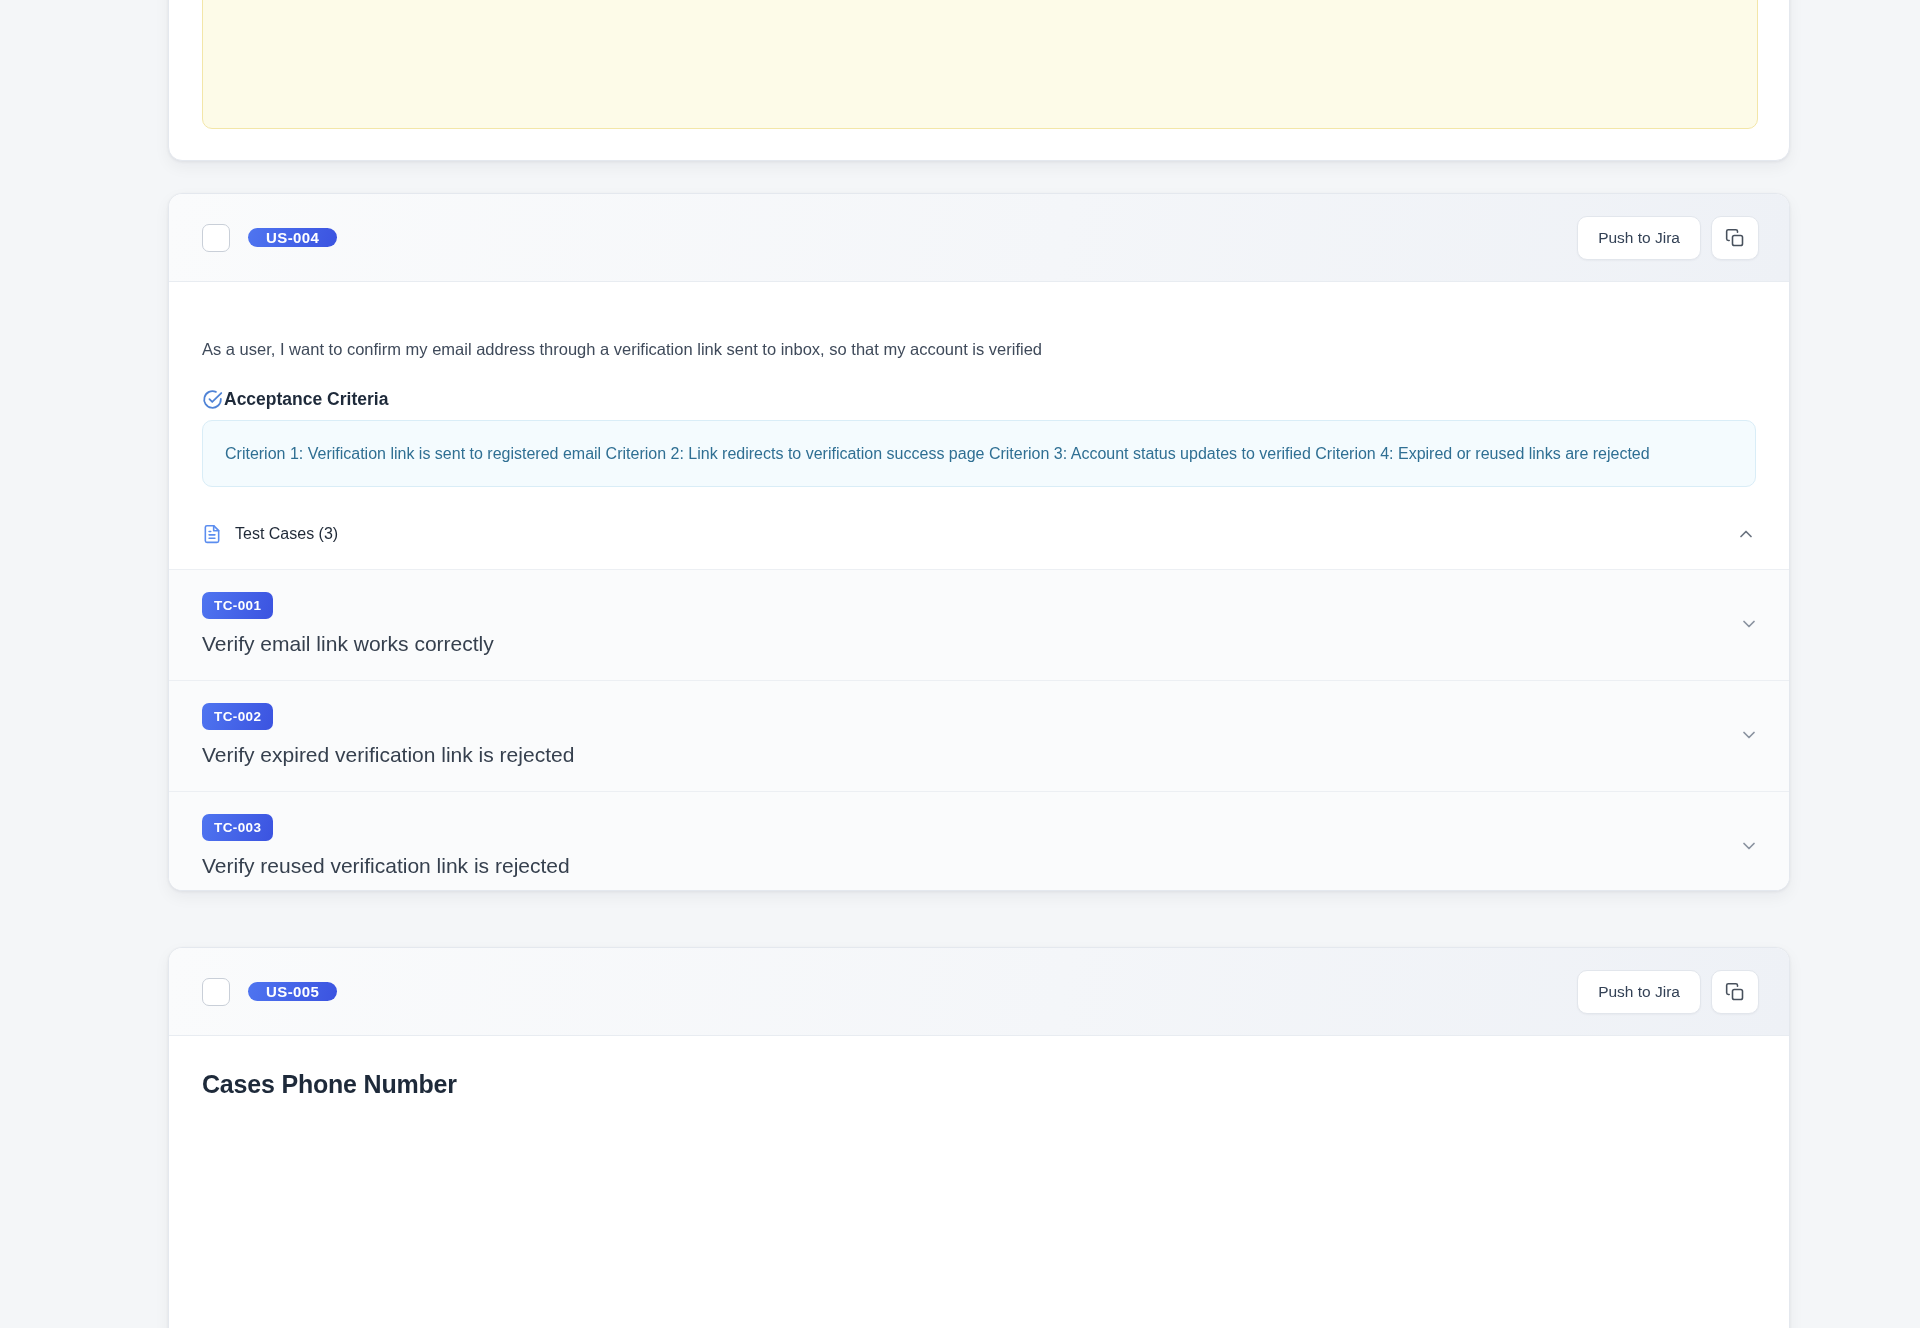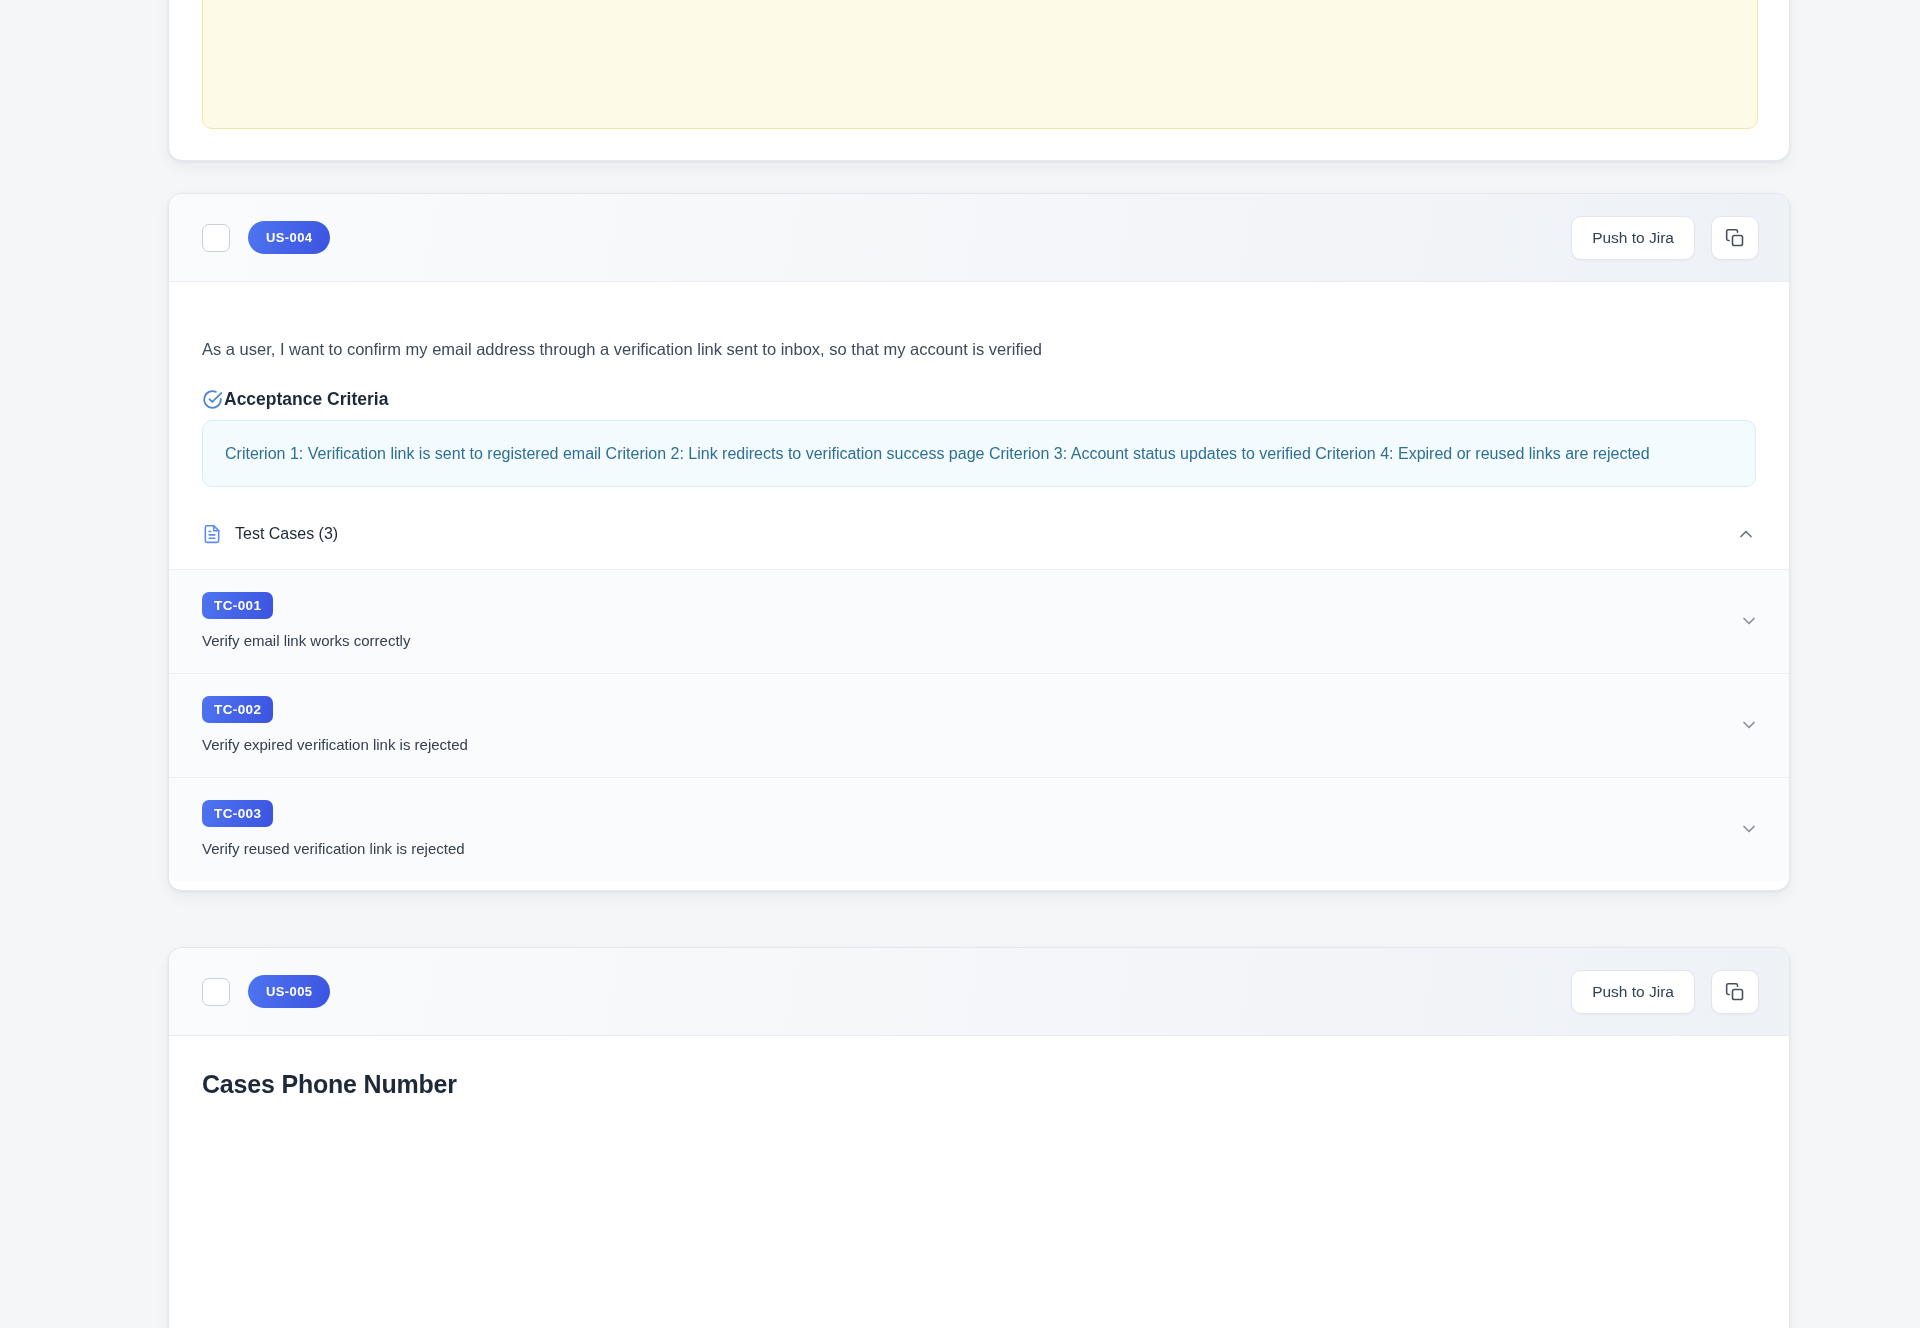--- a/index.html
+++ b/index.html
@@ -72,31 +72,31 @@
     border: 1.6px solid #c9cfd8;
     border-radius: 7px;
     background: #ffffff;
     cursor: pointer;
   }
 
   .id-badge {
     display: inline-flex;
     align-items: center;
     justify-content: center;
-    height: 33px;
+    height: 19px;
     padding: 0 18px;
     border-radius: 17px;
     background: linear-gradient(110deg, #4f75f0 0%, #3b53e0 100%);
     color: #ffffff;
-    font-size: 13px;
+    font-size: 15px;
     font-weight: 700;
     letter-spacing: .4px;
   }
 
-  .header-right { display: flex; align-items: center; gap: 16px; }
+  .header-right { display: flex; align-items: center; gap: 10px; }
 
   .btn-jira {
     height: 44px;
     padding: 0 20px;
     background: #ffffff;
     border: 1px solid #e2e6ec;
     border-radius: 10px;
     font-family: "Liberation Sans", sans-serif;
     font-size: 15.5px;
     color: #334155;
@@ -186,21 +186,21 @@
     border-radius: 7px;
     background: linear-gradient(110deg, #4f75f0 0%, #3b53e0 100%);
     color: #ffffff;
     font-size: 13.5px;
     font-weight: 700;
     letter-spacing: .4px;
   }
 
   .tc-title {
     margin-top: 13px;
-    font-size: 15px;
+    font-size: 21px;
     color: #36404e;
   }
 
   .chev { color: #8a93a0; display:flex; align-items:center; justify-content:center; }
 
   
   .card-us004 { top: 193px; height: 698px; }
   .card-us005 { top: 947px; height: 420px; }
 
   svg { display: block; }

